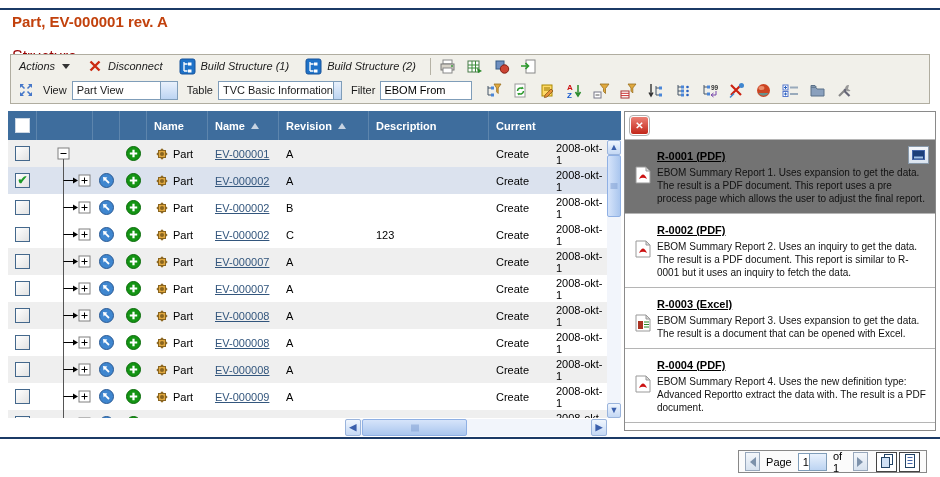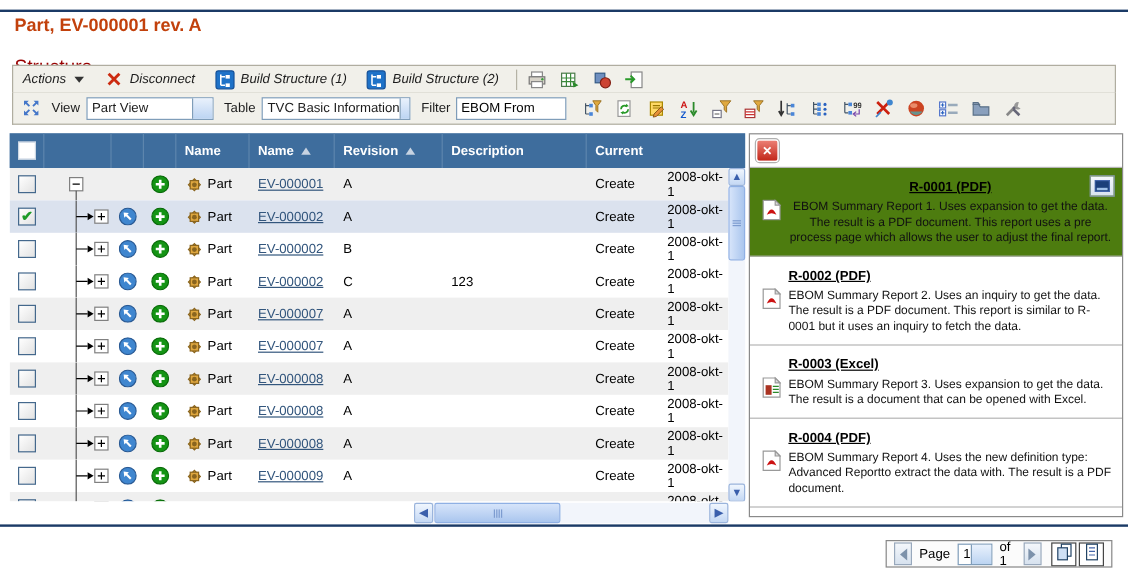--- a/index.html
+++ b/index.html
@@ -75,21 +75,21 @@
   .panel{position:absolute;left:624px;top:111px;width:312px;height:320px;border:1px solid #8a8a8a;
          background:#fff;box-sizing:border-box;}
   .panel-head{display:flex;align-items:center;gap:5px;padding:4px 5px;}
   .panel-select{flex:1;height:20px;border:1px solid #7f9db9;background:#fff;display:flex;align-items:center;
          font-size:11px;padding-left:4px;box-sizing:border-box;}
   .panel-close{width:17px;height:17px;border:1px solid #fff;outline:1px solid #b0b0b0;border-radius:3px;
          background:linear-gradient(#ec8075,#c22619);color:#fff;font-weight:bold;font-size:10px;
          display:flex;align-items:center;justify-content:center;cursor:pointer;}
   .reports{border-top:1px solid #b5b5b5;}
   .report{position:relative;padding:6px 8px 8px 10px;border-bottom:1px solid #b5b5b5;}
-  .report.selected{background:#4d7c0f;text-align:center;}
+  .report.selected{background:#737373;}
   .rtitle{display:inline-block;margin-left:22px;font-size:11px;font-weight:bold;color:#000;
           text-decoration:underline;cursor:pointer;}
   .rbody{display:flex;gap:6px;margin-top:2px;}
   .rdesc{font-size:10px;line-height:13px;color:#111;}
   .winbtn{position:absolute;right:6px;top:6px;width:19px;height:16px;border:1px solid #8899aa;
           background:linear-gradient(#f4f7fb,#d9e3ef);display:flex;align-items:center;justify-content:center;cursor:pointer;}
 
   
   .pager{position:absolute;left:738px;top:450px;width:189px;height:23px;border:1px solid #888;
          background:#fbfbfb;display:flex;align-items:center;gap:6px;padding:0 6px;box-sizing:border-box;font-size:11px;}

